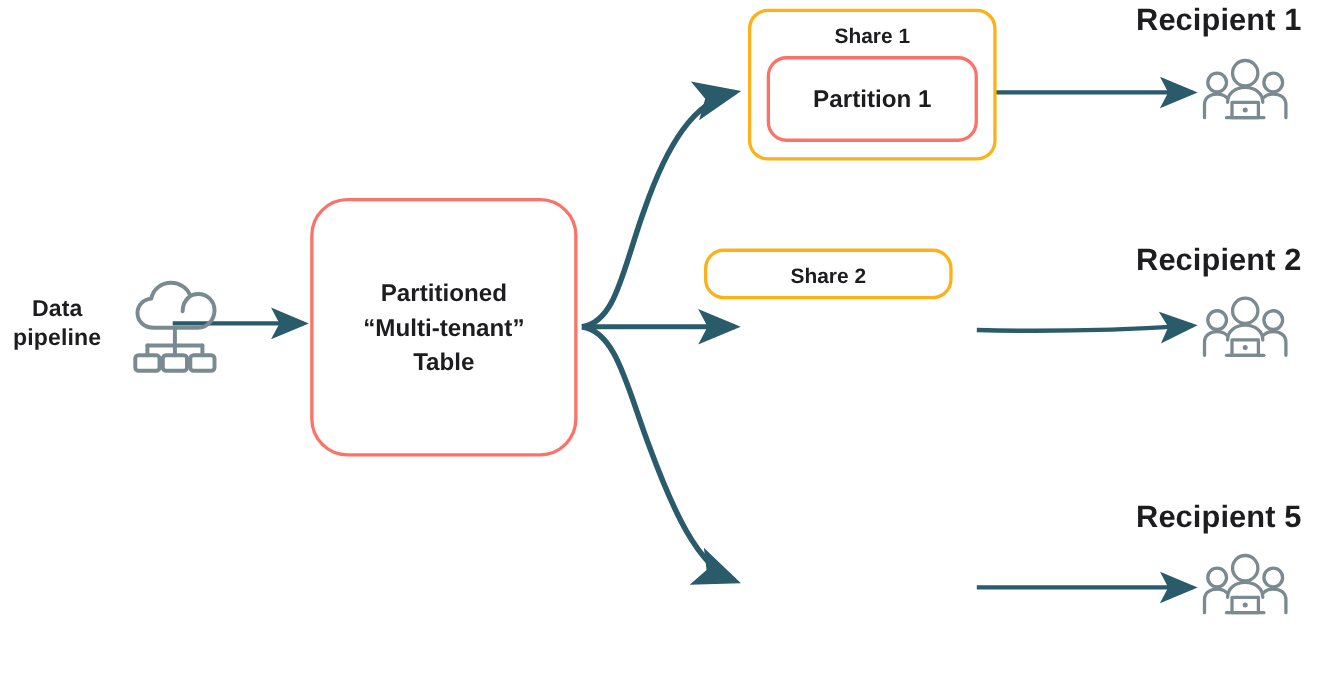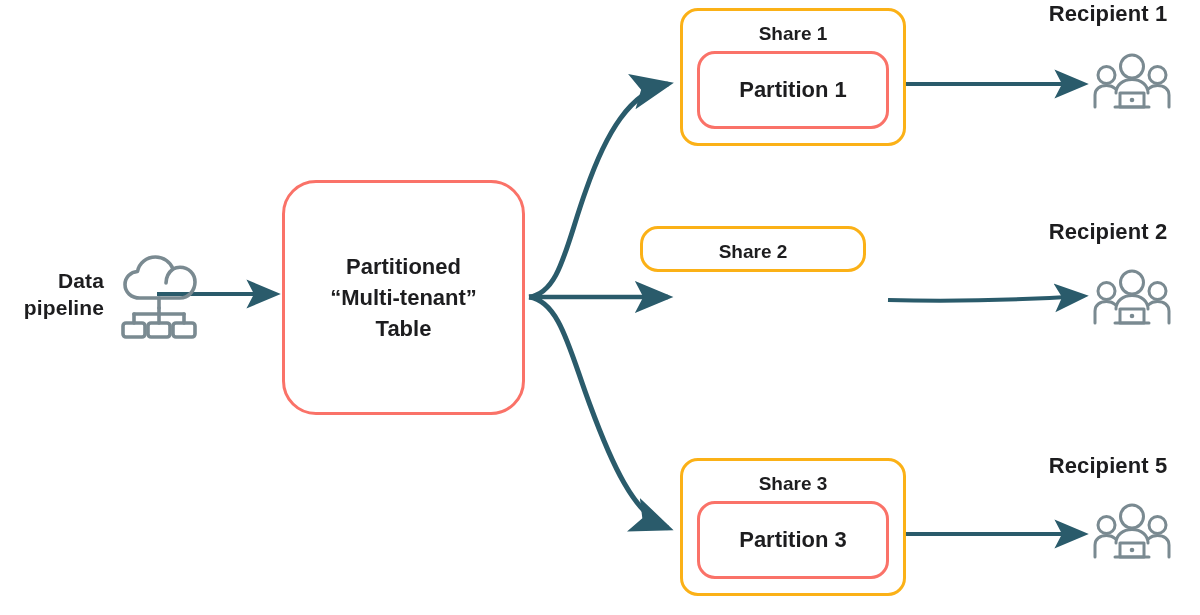--- a/index.html
+++ b/index.html
@@ -24,21 +24,21 @@
     letter-spacing: .1px;
     line-height: 1.28;
     white-space: pre-line;
   }
 
   
   #source-label {
     left: 0px;
     top: 268px;
     width: 104px;
-    text-align: right;
+    text-align: center;
     font-size: 21px;
   }
 
   
   #table-box {
     position: absolute;
     left: 282px;
     top: 180px;
     width: 243px;
     height: 235px;
@@ -86,21 +86,21 @@
     display: flex;
     align-items: center;
     justify-content: center;
     font-size: 22px;
     font-weight: 600;
     color: #1d1d1f;
   }
 
   
   .recipient-label {
-    font-size: 22px;
+    font-size: 28px;
     text-align: center;
     width: 180px;
   }
 
   
   .icon-abs { position: absolute; }
 
   
   #arrow-layer {
     position: absolute;
@@ -173,24 +173,20 @@
 
   <div class="share-box" style="left:680px; top:8px;">
     <div class="share-title">Share 1</div>
     <div class="partition-box">Partition 1</div>
   </div>
 
   <div class="share-box" style="left:640px; top:226px;">
     <div class="share-title">Share 2</div>
   </div>
 
-  <div class="share-box" style="left:680px; top:458px;">
-    <div class="share-title">Share 3</div>
-    <div class="partition-box">Partition 3</div>
-  </div>
 
   <div class="label recipient-label" style="left:1018px; top:0px;">Recipient 1</div>
   <div class="icon-abs" style="left:1090px; top:52px;">
     <svg width="84" height="62" viewBox="0 0 84 62" xmlns="http://www.w3.org/2000/svg" fill="none" stroke="#7A8A91" stroke-width="3" stroke-linecap="round" stroke-linejoin="round">
 
       <circle cx="16.5" cy="23" r="8.5"></circle>
       <path d="M5,55 L5,43 C5,37 10,33.5 16.5,33.5 C20,33.5 23,34.5 25,36.5"></path>
 
       <circle cx="67.5" cy="23" r="8.5"></circle>
       <path d="M79,55 L79,43 C79,37 74,33.5 67.5,33.5 C64,33.5 61,34.5 59,36.5"></path>

